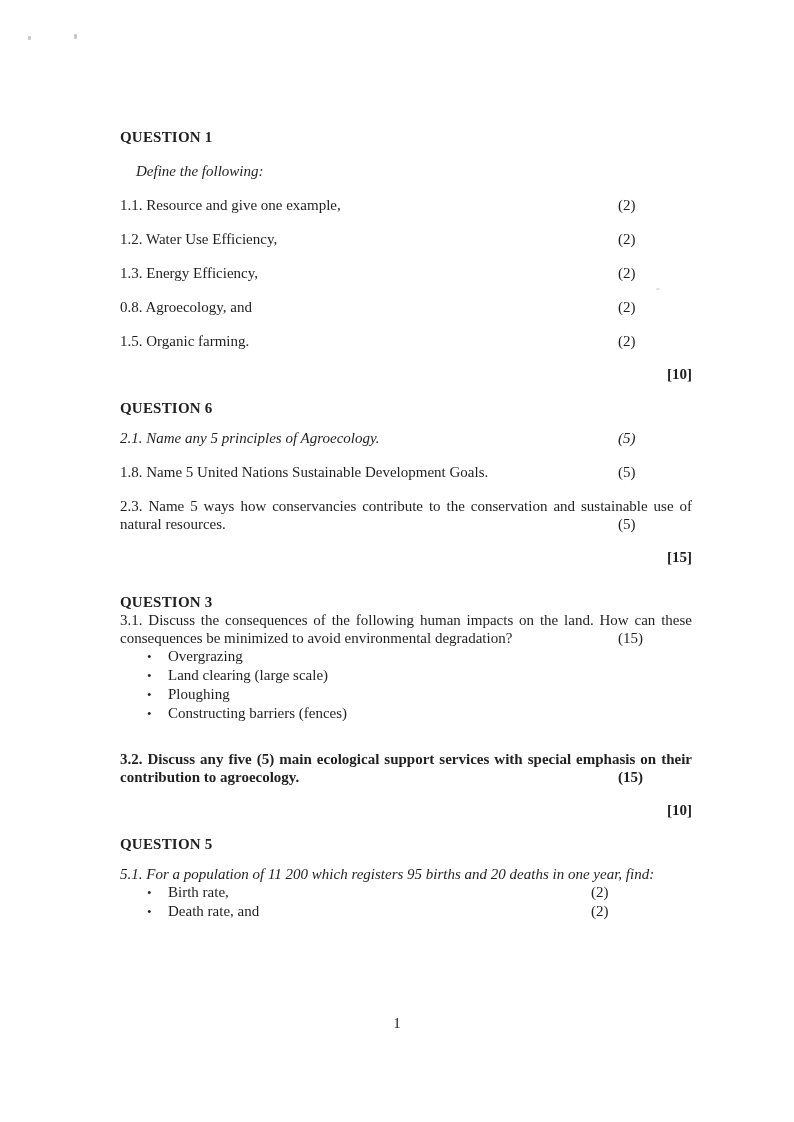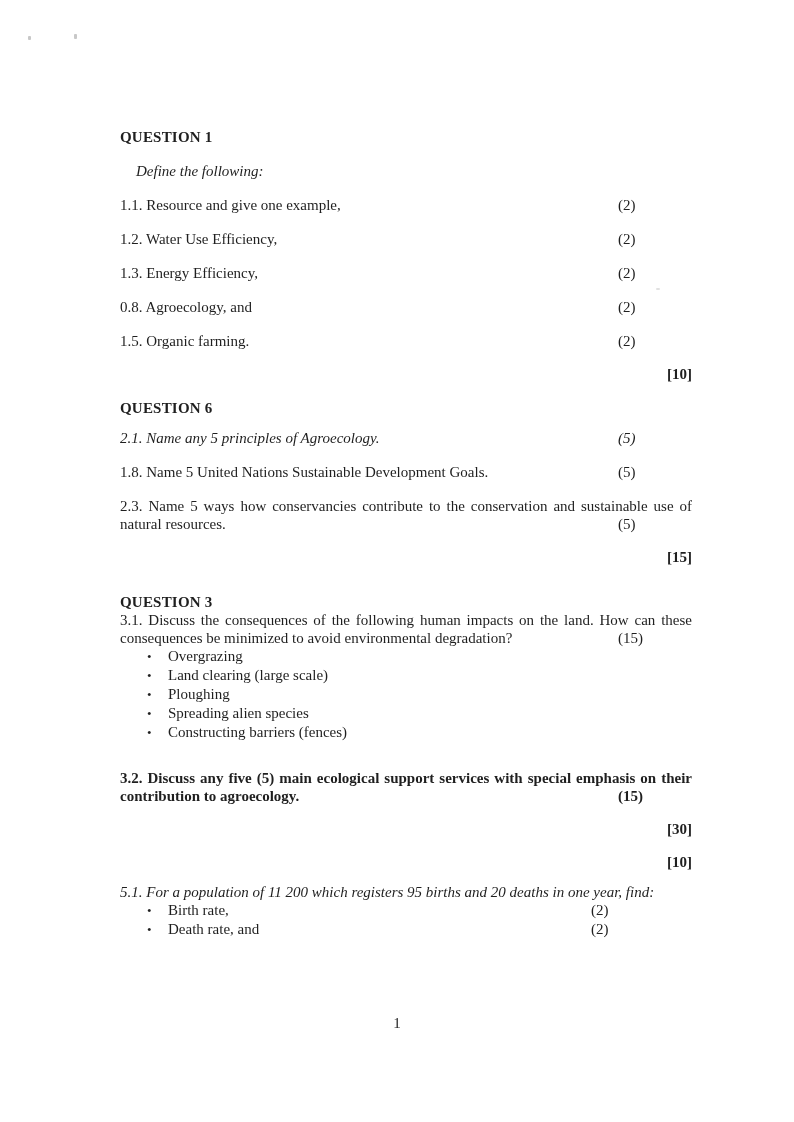--- a/index.html
+++ b/index.html
@@ -167,42 +167,39 @@
         <li class="bullet-row">
           <span class="bullet-glyph">•</span><span>Overgrazing</span>
         </li>
         <li class="bullet-row">
           <span class="bullet-glyph">•</span><span>Land clearing (large scale)</span>
         </li>
         <li class="bullet-row">
           <span class="bullet-glyph">•</span><span>Ploughing</span>
         </li>
         <li class="bullet-row">
-          <span class="bullet-glyph">•</span><span>Spreading alien species</span>
-        </li>
-        <li class="bullet-row">
           <span class="bullet-glyph">•</span><span>Constructing barriers (fences)</span>
         </li>
       </ul>
 
       <div class="para gap-lg">
         <span>3.2. Discuss any five (5) main ecological support services with special emphasis on their contribution to agroecology.</span>
         <span class="marks">(15)</span>
       </div>
 
-      <div class="total">[30]</div>
     </section>
 
     <section>
 
 
       <div class="total">[10]</div>
     </section>
 
     <section>
+      <h2 class="qtitle">QUESTION 5</h2>
 
       <div class="row tight">
         <span>5.1. For a population of 11 200 which registers 95 births and 20 deaths in one year, find:</span>
       </div>
 
       <ul class="bullets">
         <li class="bullet-row">
           <span class="bullet-glyph">•</span><span>Birth rate,</span>
           <span class="marks">(2)</span>
         </li>

